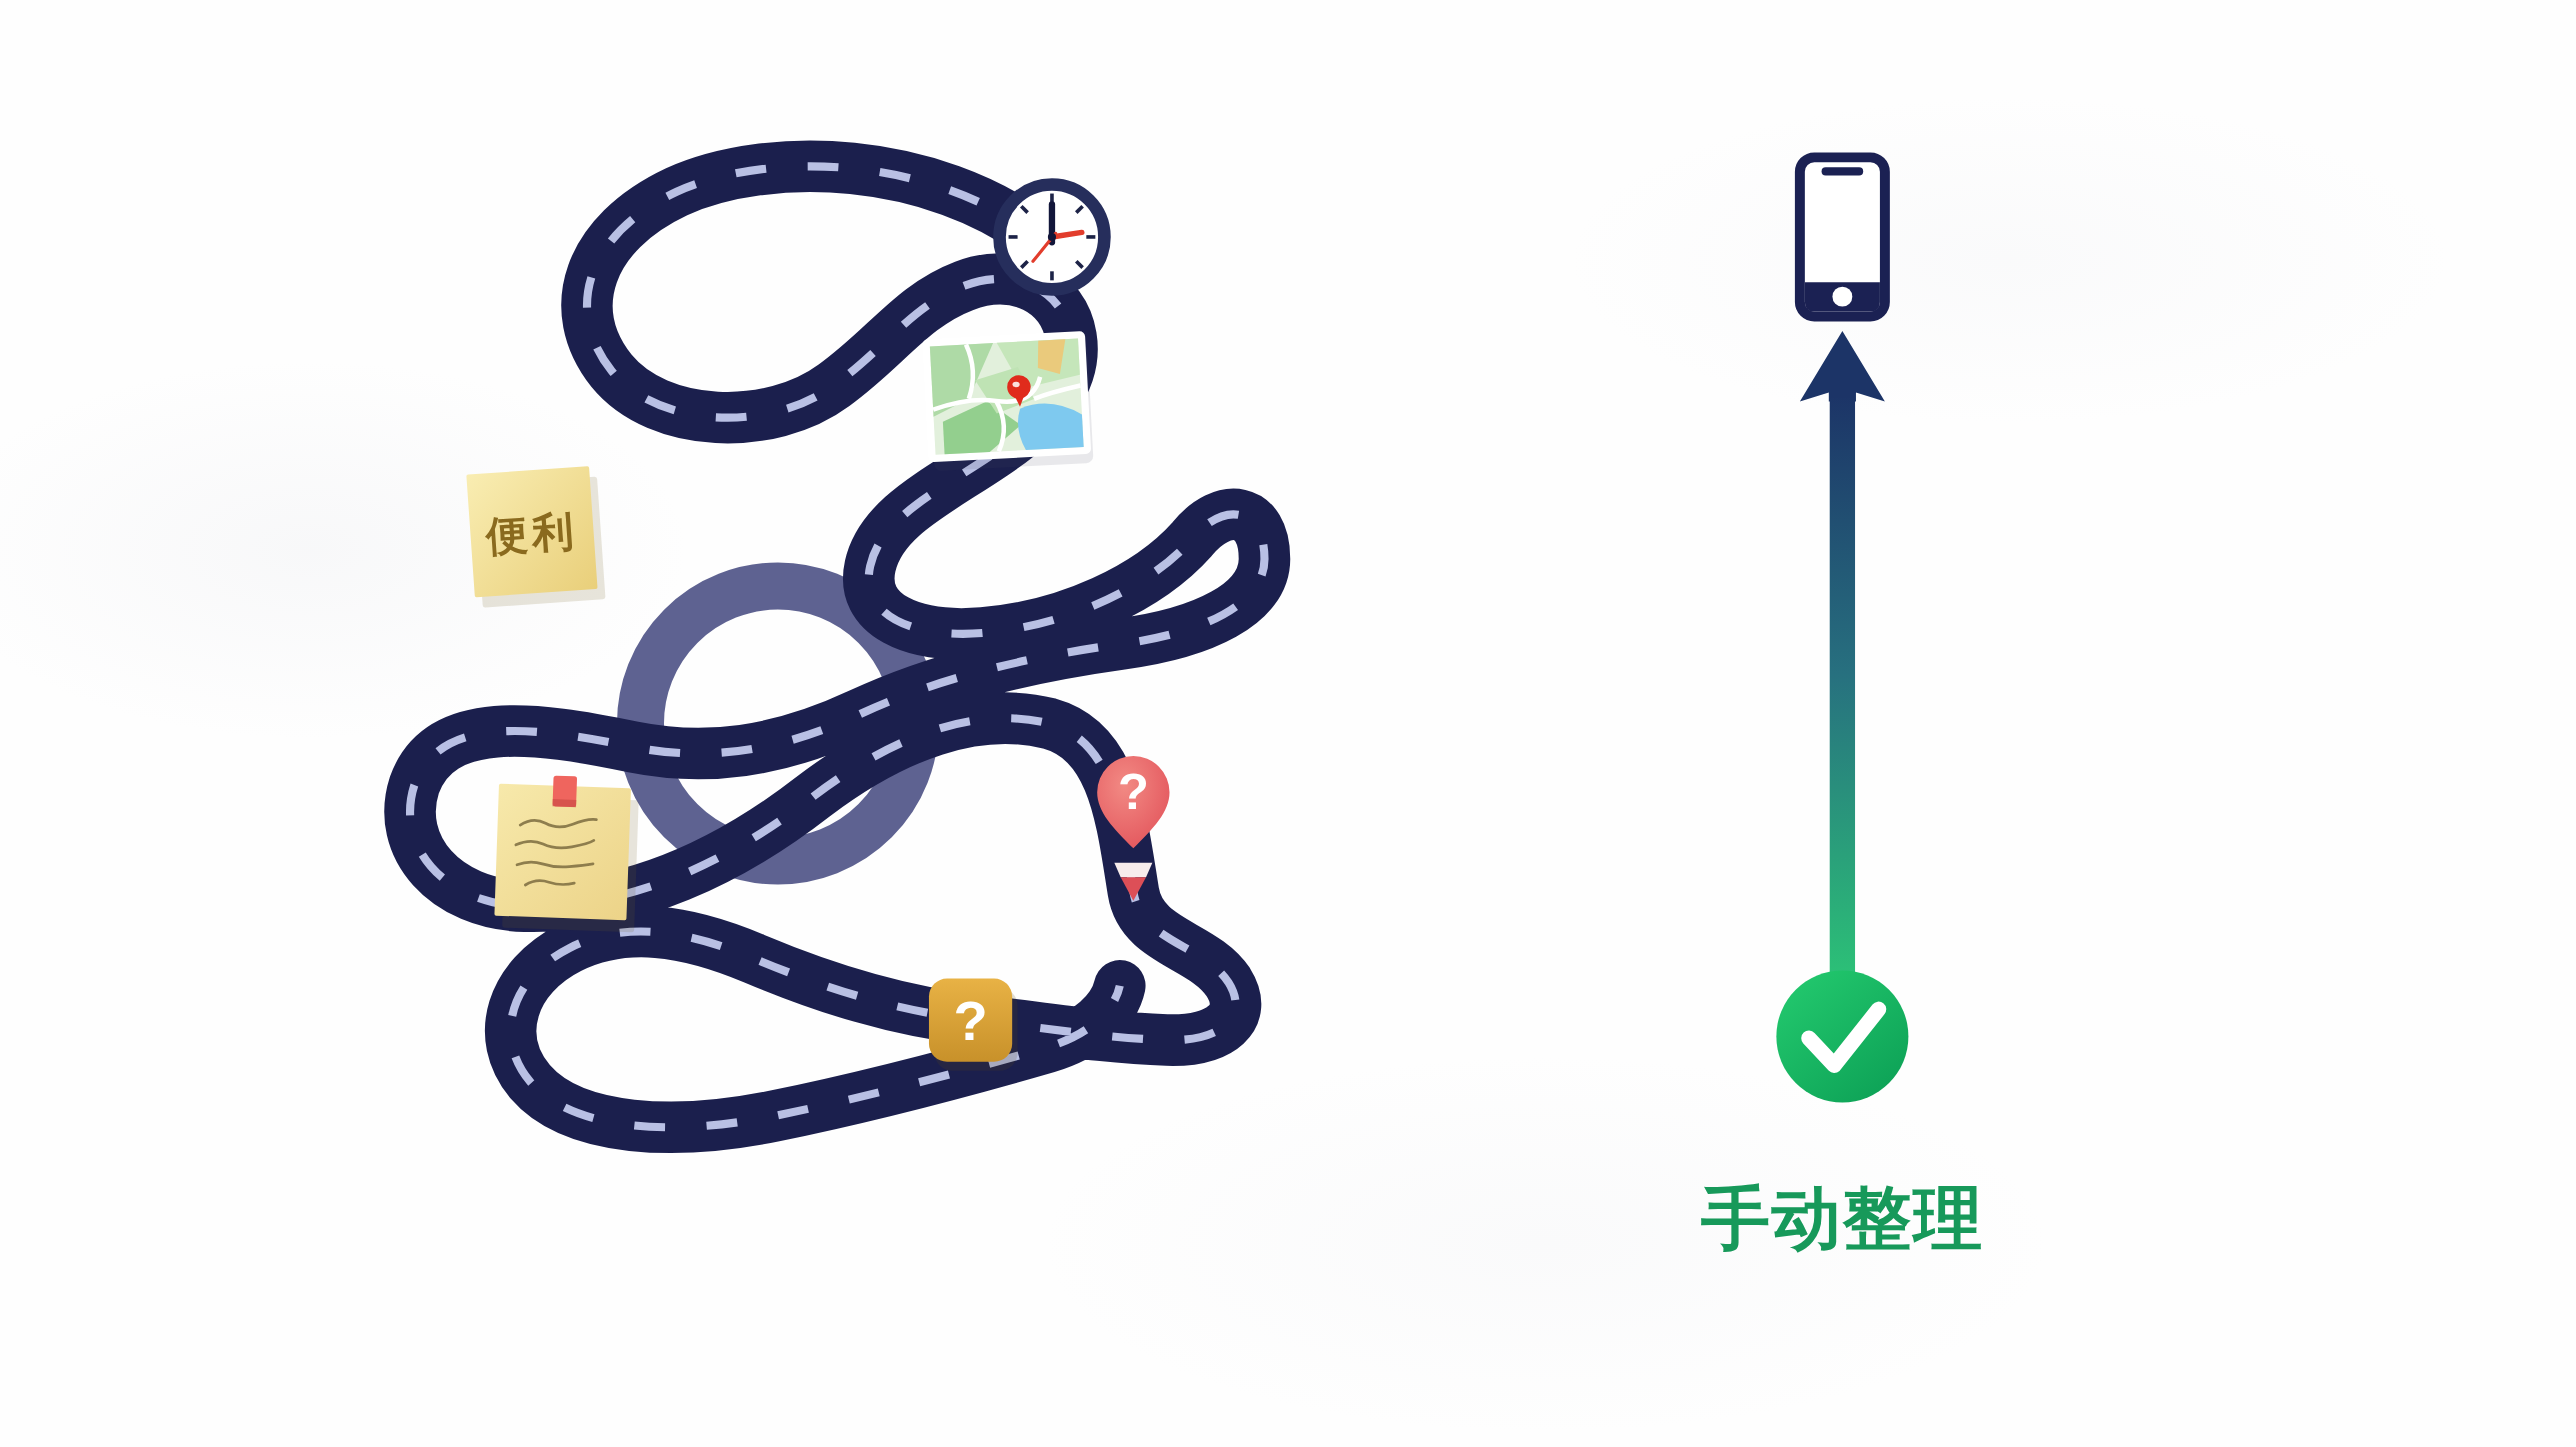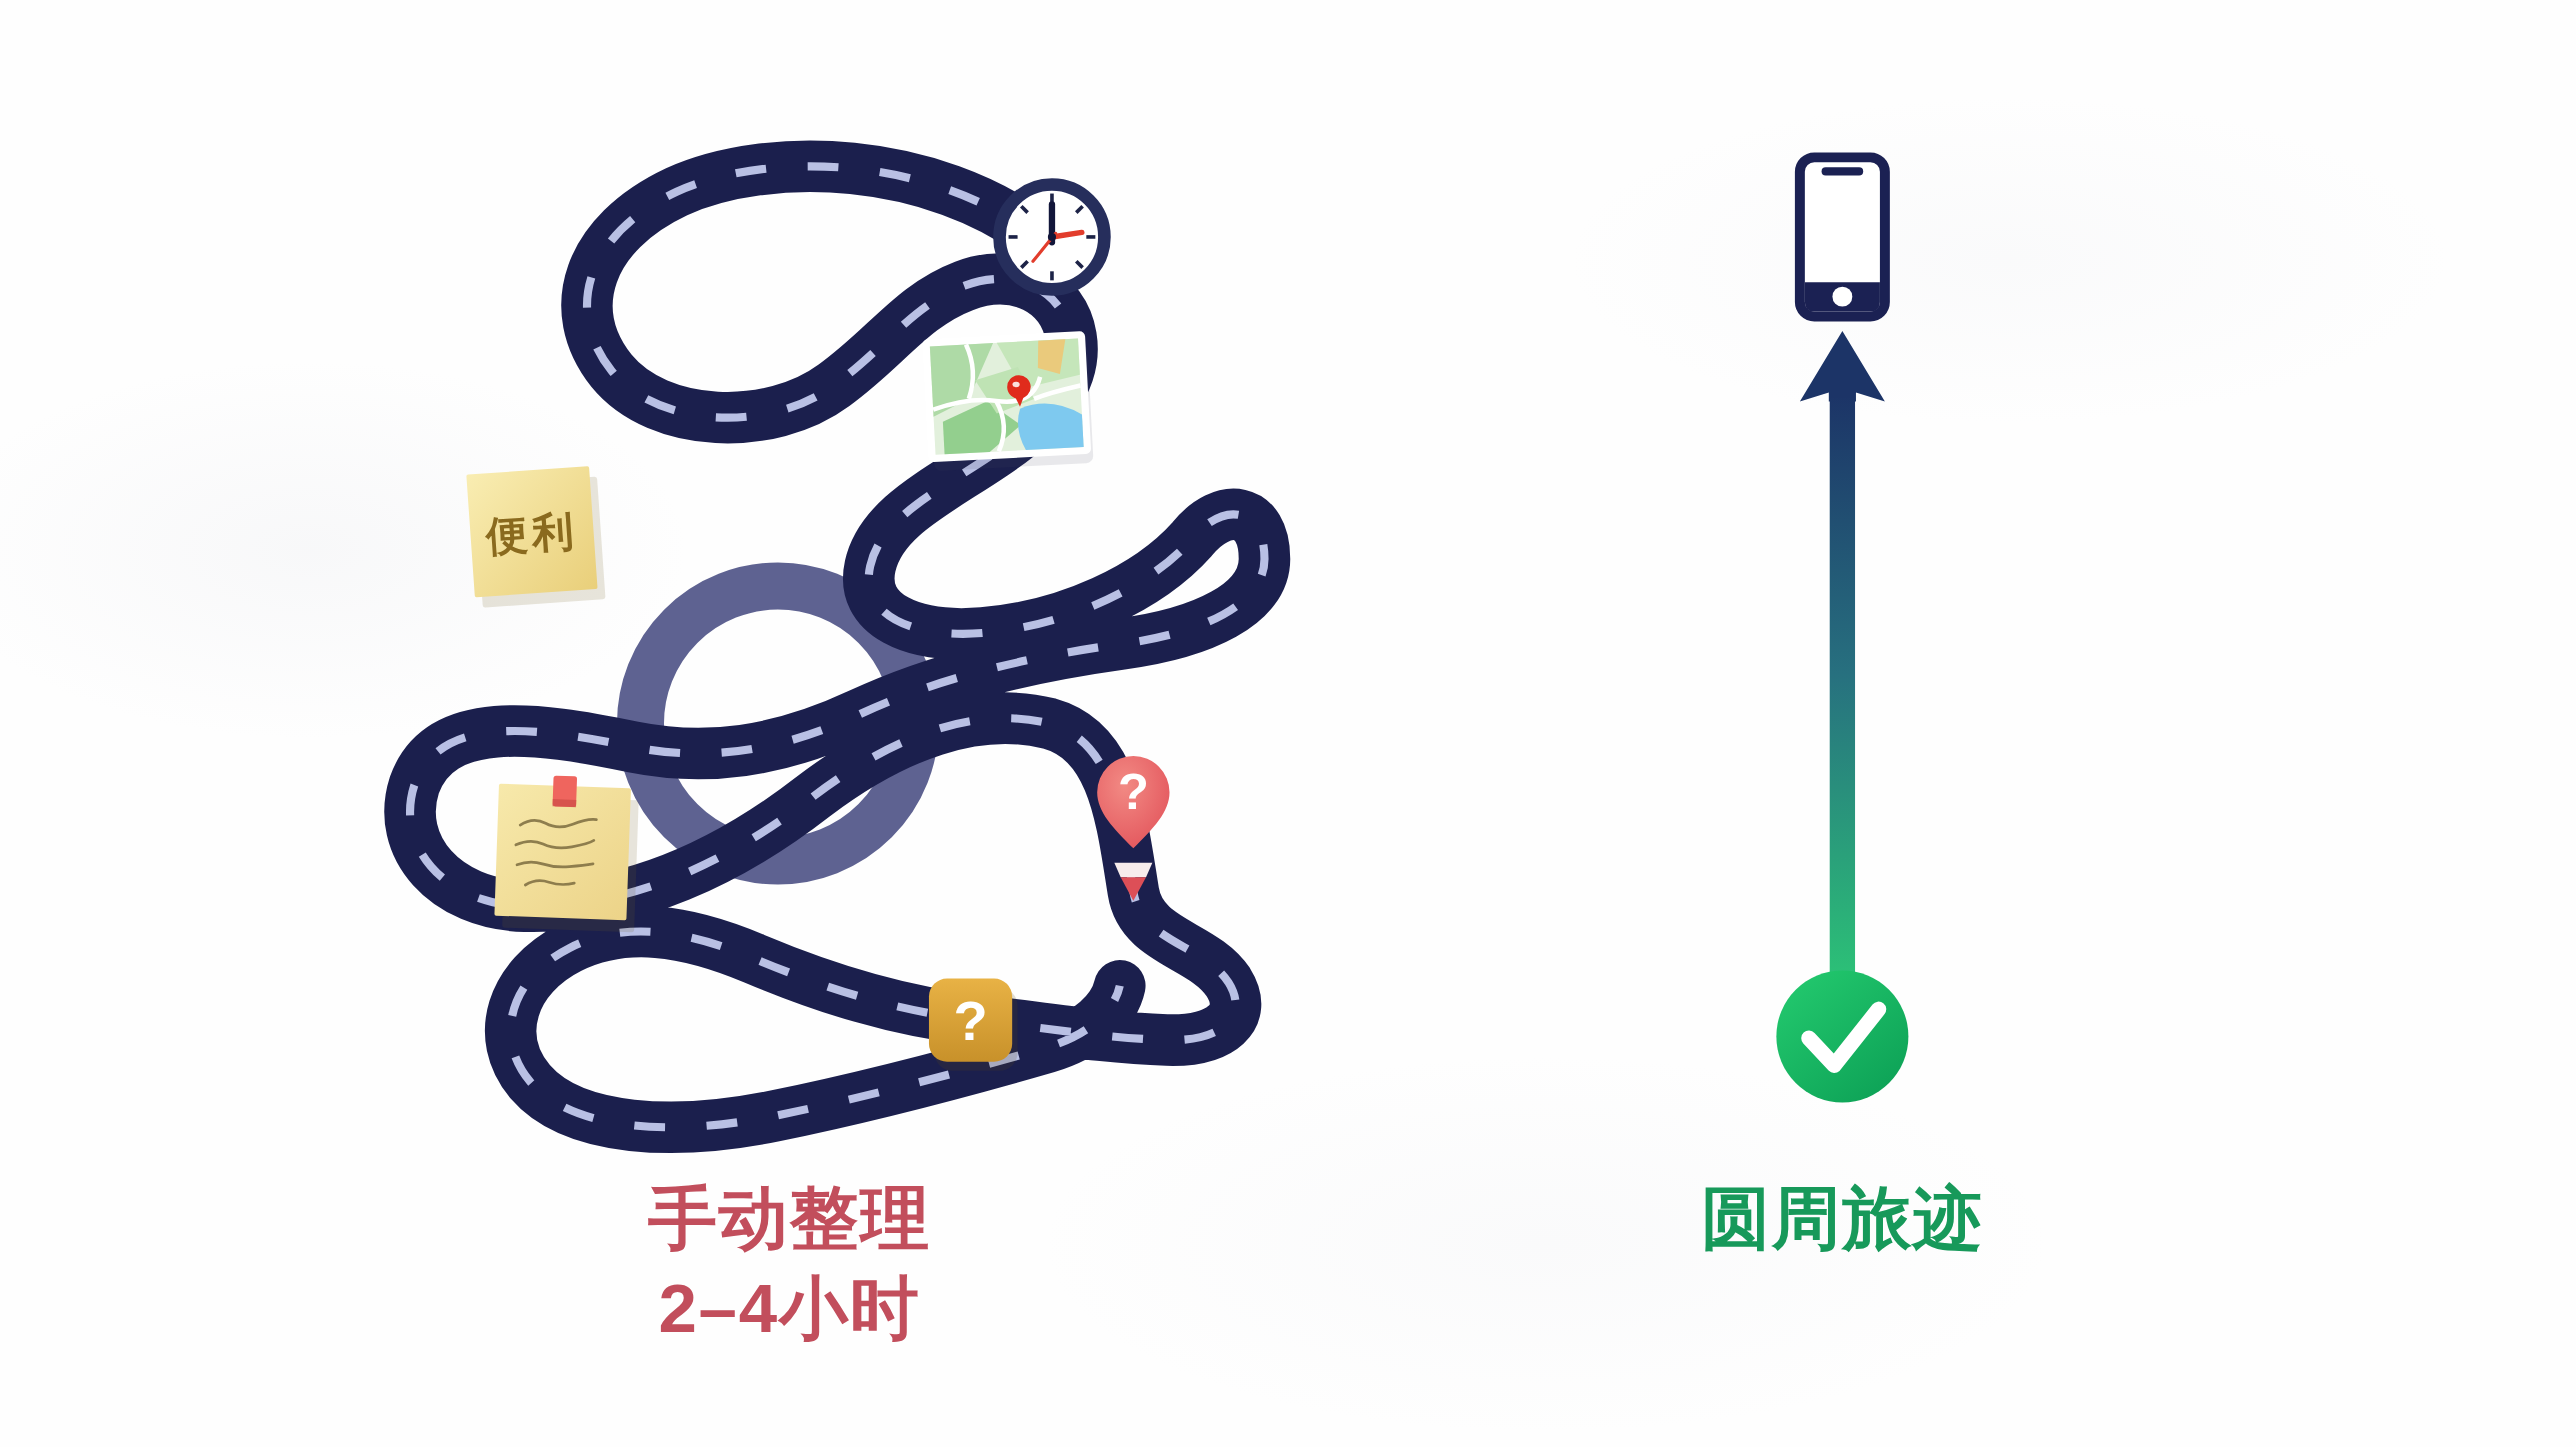--- a/index.html
+++ b/index.html
@@ -216,22 +216,18 @@
       <polygon points="2037,366 1990,444 2022,434 2022,444 2052,444 2052,434 2084,444" fill="#1c3467"></polygon>
       <rect x="2023" y="440" width="28" height="638" fill="url(#arrowGrad)"></rect>
     </g>
 
     <g>
       <circle cx="2037" cy="1146" r="73" fill="url(#checkGrad)"></circle>
       <path d="M2000,1148 L2028,1178 L2077,1116" fill="none" stroke="#ffffff" stroke-width="17" stroke-linecap="round" stroke-linejoin="round"></path>
     </g>
   </svg>
 
-  <div class="caption caption-left">
+  <div class="caption caption-right">
     <div>手动整理</div>
-    <div>2–4小时</div>
   </div>
-  <div class="caption caption-right">
-    <div>圆周旅迹</div>
-  </div>
 
 </div>
 
 
 </body></html>

